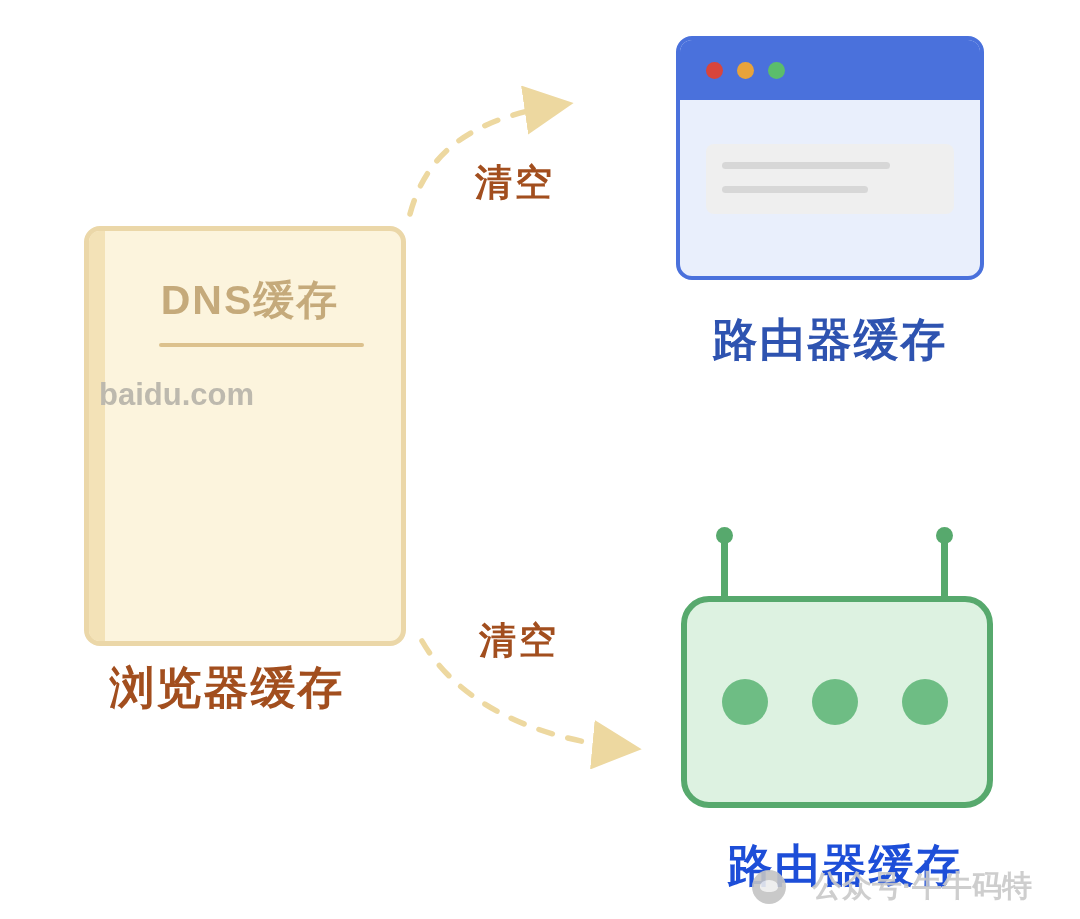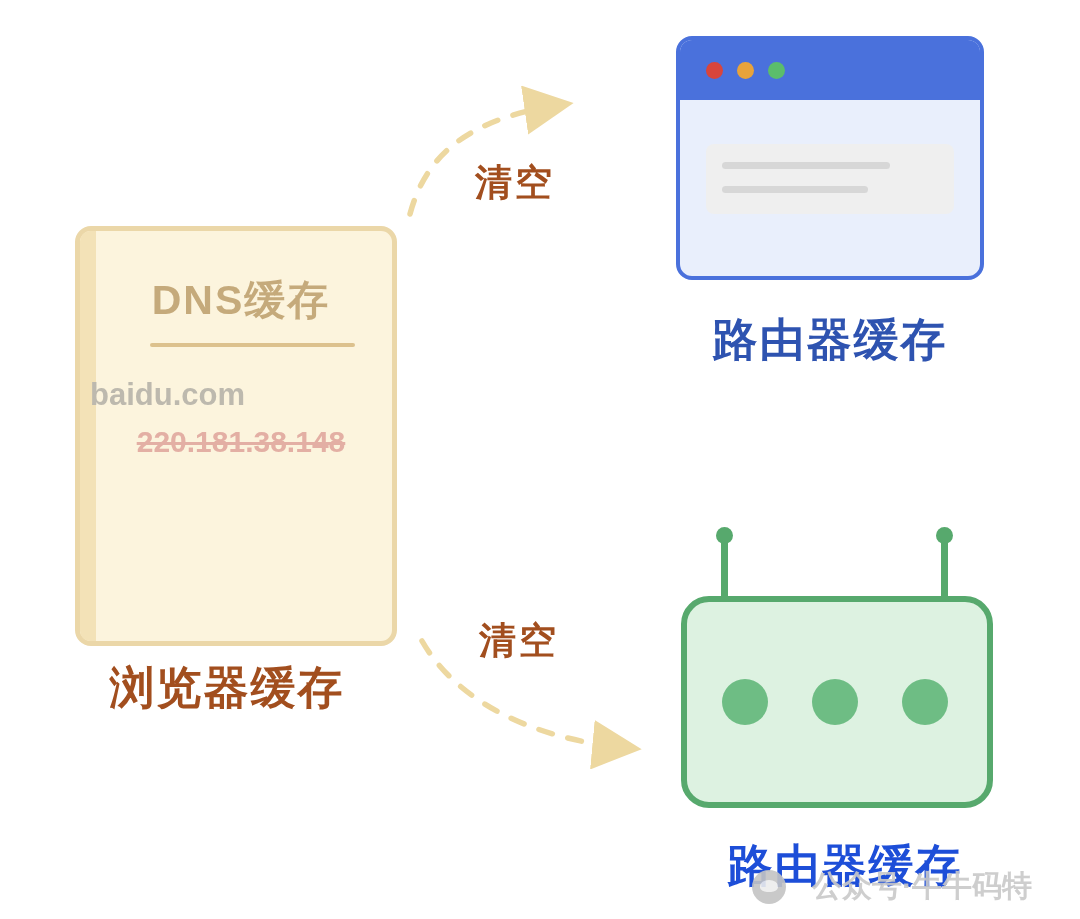--- a/index.html
+++ b/index.html
@@ -2,21 +2,21 @@
 <html><head>
 <meta charset="utf-8">
 <style>
   html,body{margin:0;padding:0;background:#ffffff;}
   .canvas{
     position:relative;width:1080px;height:919px;background:#ffffff;overflow:hidden;
     font-family:"Liberation Sans","DejaVu Sans",sans-serif;
   }
   
   .book{
-    position:absolute;left:75px;top:226px;width:322px;height:420px;
+    position:absolute;left:84px;top:226px;width:322px;height:420px;
     background:#FCF4DD;border:5px solid #EBD7A8;border-radius:16px;box-sizing:border-box;
   }
   .book-spine{
     position:absolute;left:0;top:0;bottom:0;width:16px;
     background:#F3E2B7;border-radius:10px 0 0 10px;
   }
   .book-title{
     position:absolute;left:10px;right:0;top:42px;text-align:center;
     font-size:41px;font-weight:bold;color:#C5AA7B;letter-spacing:2px;
   }
@@ -112,21 +112,20 @@
     </defs>
     <path d="M 410 214 C 426 154 470 118 560 105" fill="none" stroke="#EDD8A0" stroke-width="5.5" stroke-dasharray="14 16" stroke-linecap="round" marker-end="url(#arrowhead)"></path>
     <path d="M 422 641 C 456 700 530 739 628 748" fill="none" stroke="#EDD8A0" stroke-width="5.5" stroke-dasharray="14 16" stroke-linecap="round" marker-end="url(#arrowhead)"></path>
   </svg>
 
   <div class="book">
     <div class="book-spine"></div>
     <div class="book-title">DNS缓存</div>
     <div class="book-divider"></div>
     <div class="book-domain">baidu.com</div>
-    <div class="book-ip">220.181.38.148</div>
   </div>
   <div class="book-label">浏览器缓存</div>
 
   <div class="arrow-label arrow-label-top">清空</div>
   <div class="arrow-label arrow-label-bottom">清空</div>
 
   <div class="browser">
     <div class="browser-header">
       <span class="browser-dot dot-red"></span>
       <span class="browser-dot dot-yellow"></span>

